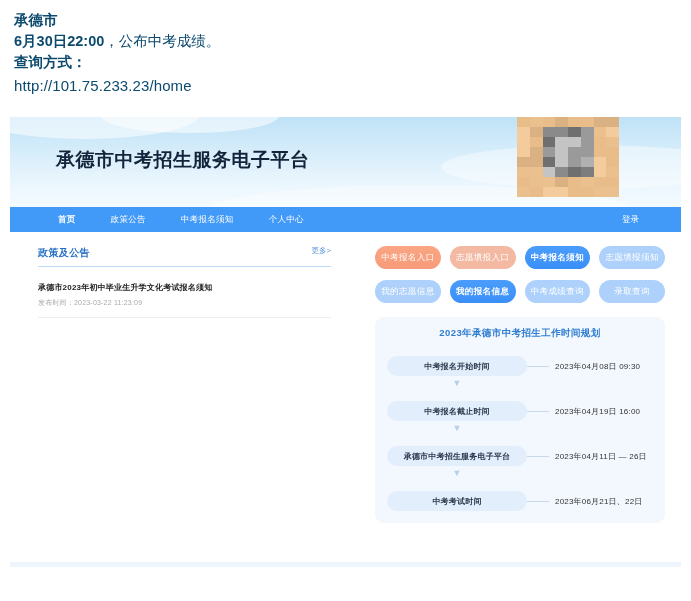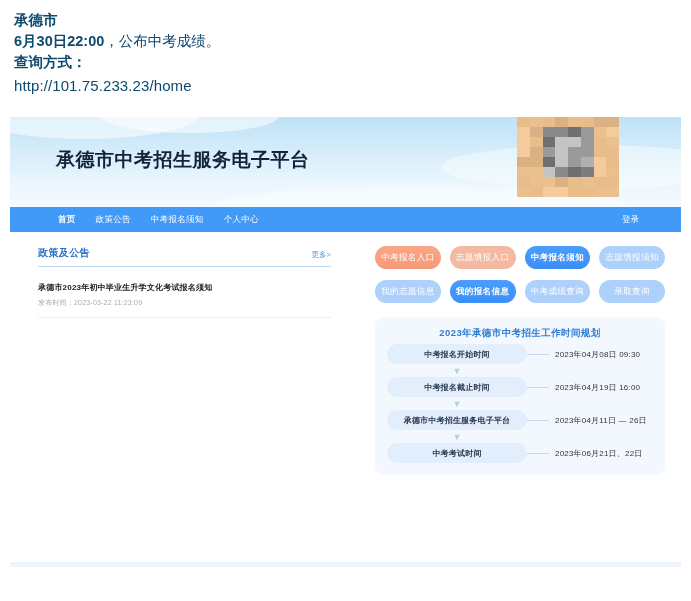--- a/index.html
+++ b/index.html
@@ -92,21 +92,21 @@
     height: 25px;
     background: #429af8;
     display: flex;
     align-items: center;
     padding: 0 18px 0 48px;
     box-sizing: border-box;
   }
   .nav-items {
     display: flex;
     align-items: center;
-    gap: 20px;
+    gap: 35px;
     flex: 1;
   }
   .nav-item {
     color: #ffffff;
     font-size: 8.5px;
     letter-spacing: .3px;
     cursor: pointer;
     white-space: nowrap;
   }
   .nav-item.active { font-weight: bold; }
@@ -127,21 +127,21 @@
   }
 
   
   .left-col {
     width: 305px;
     padding-right: 12px;
     box-sizing: border-box;
   }
   .panel-head {
     display: flex;
-    align-items: flex-end;
+    align-items: flex-start;
     justify-content: space-between;
     border-bottom: 1.5px solid #bcd9f5;
     padding-bottom: 6px;
   }
   .panel-title {
     font-size: 10px;
     font-weight: bold;
     color: #2a72c4;
     letter-spacing: .4px;
   }
@@ -210,21 +210,21 @@
     text-align: center;
     font-size: 9.5px;
     font-weight: bold;
     color: #2f7dd1;
     letter-spacing: .4px;
     padding-bottom: 4px;
   }
   .tl-row {
     display: flex;
     align-items: center;
-    margin-top: 0;
+    margin-top: 12px;
   }
   .tl-chip {
     width: 140px;
     height: 20px;
     border-radius: 12px;
     background: #e2eefc;
     display: flex;
     align-items: center;
     justify-content: center;
     font-size: 8px;

